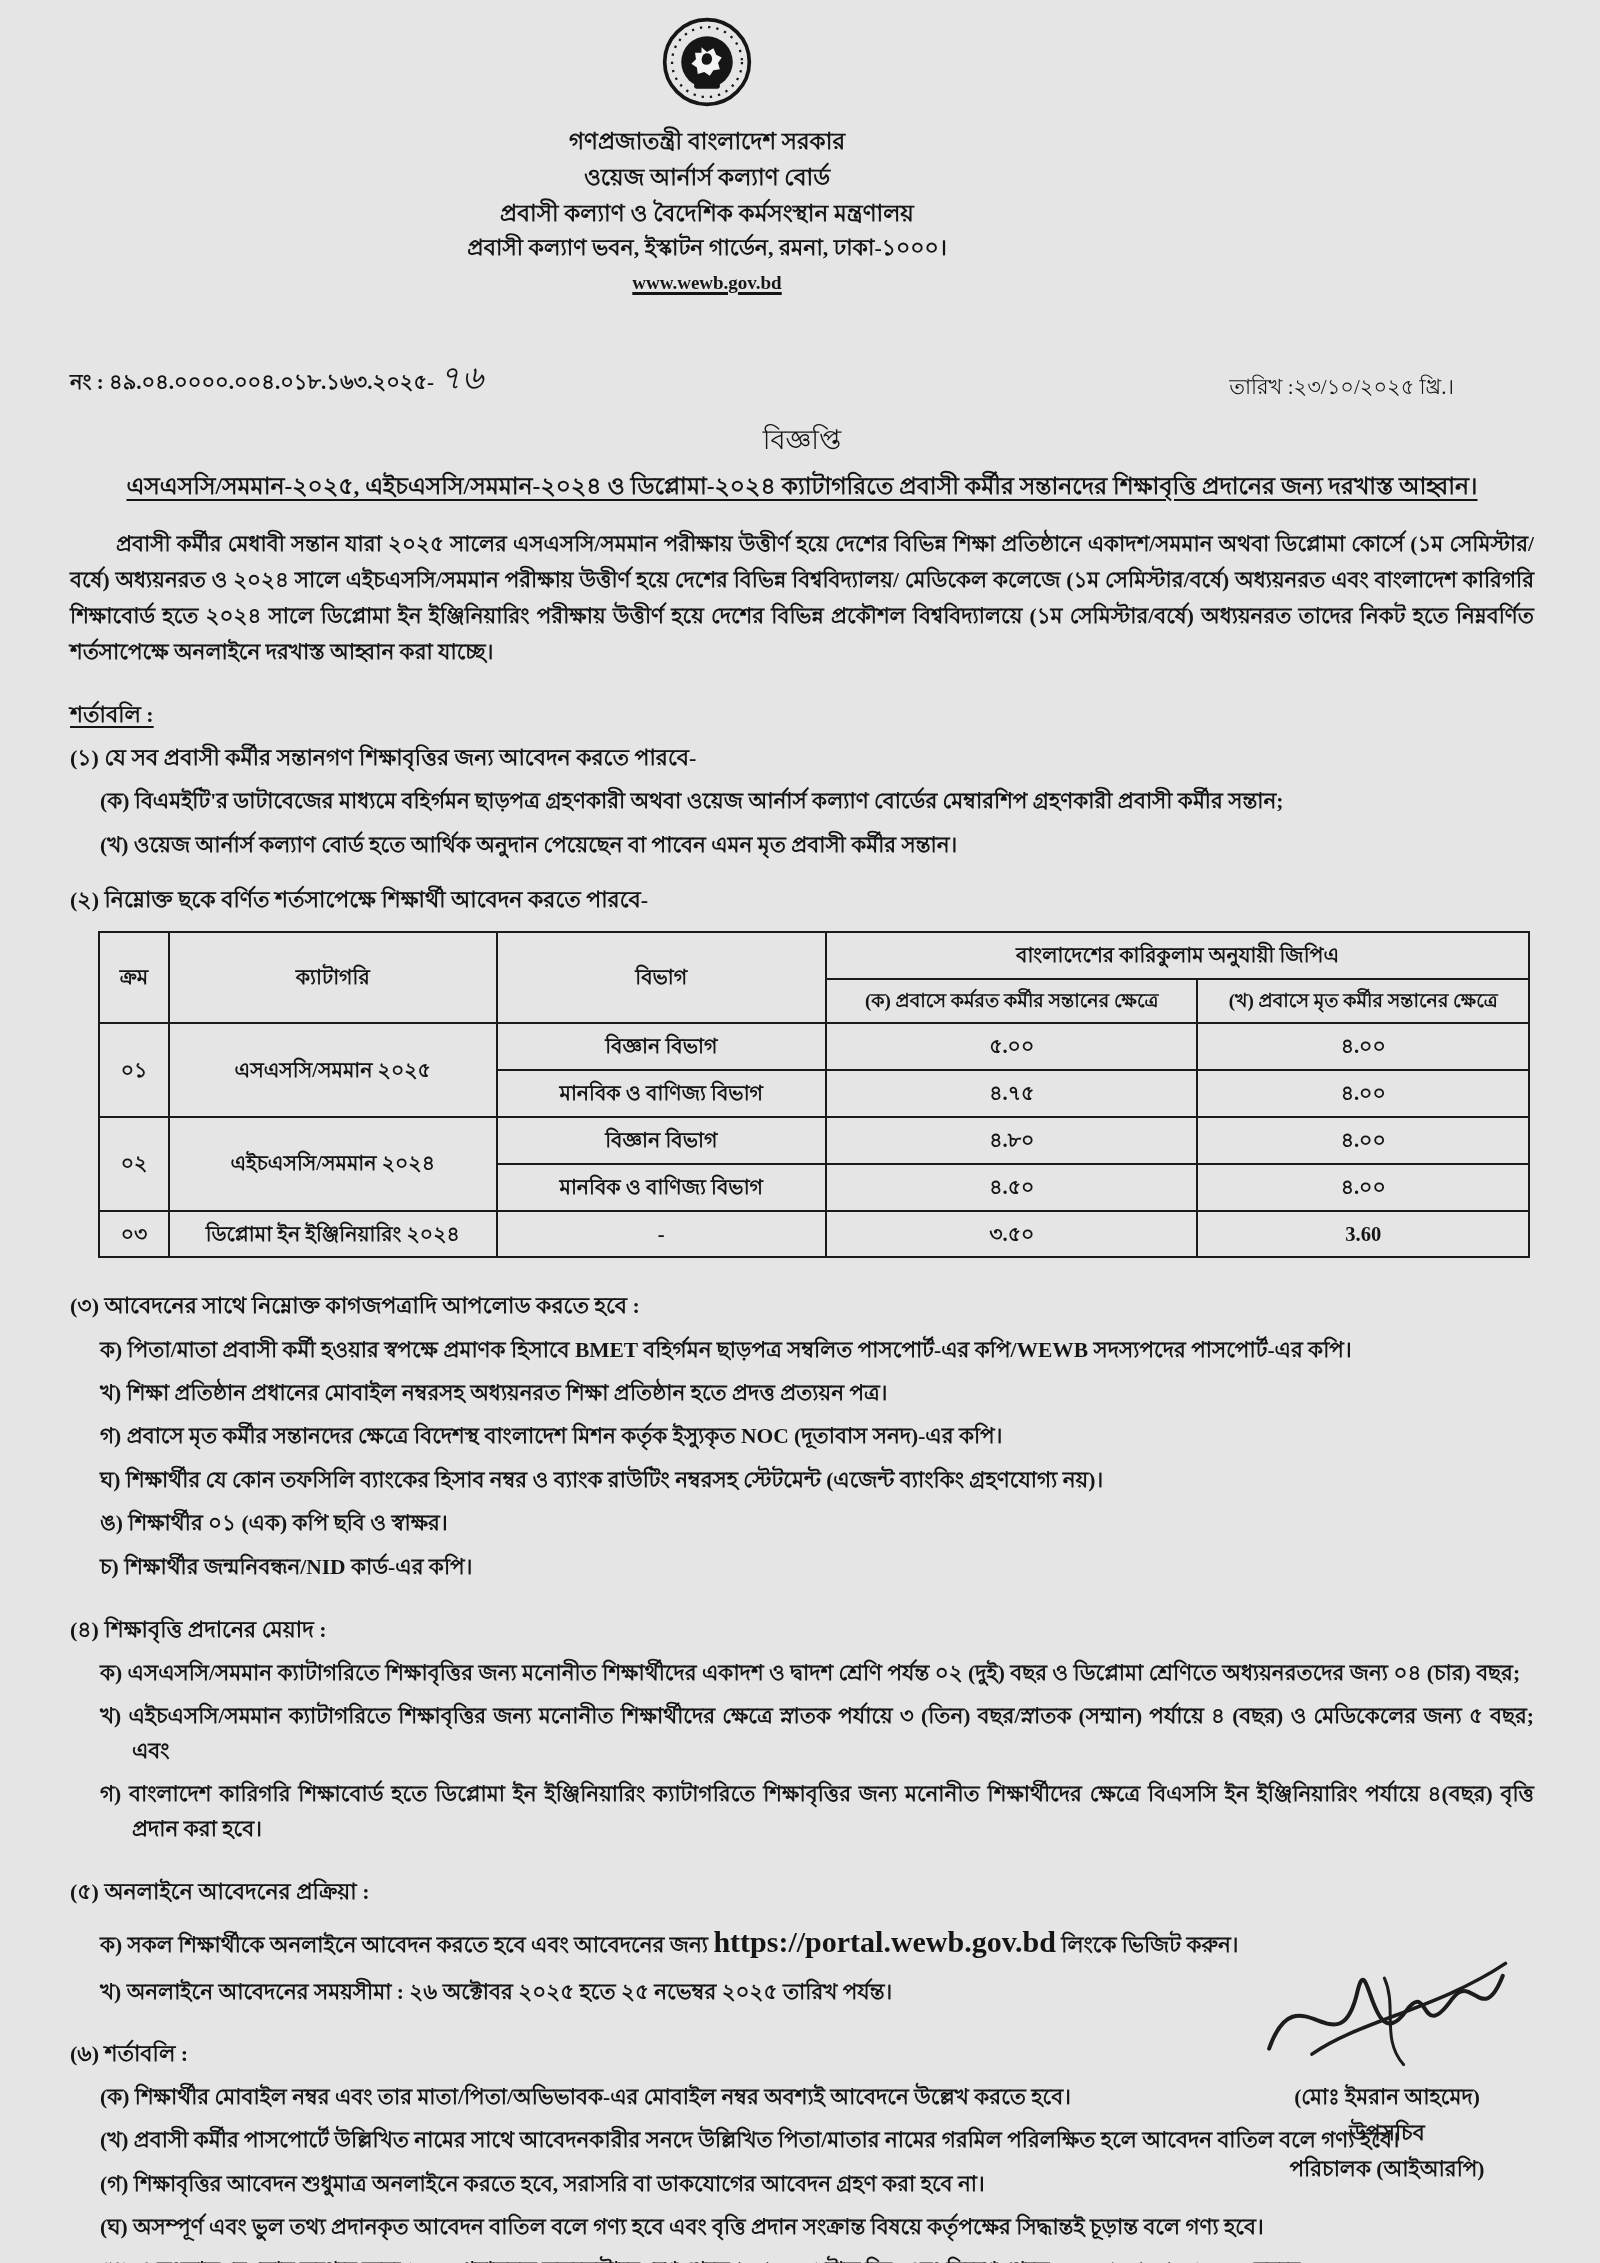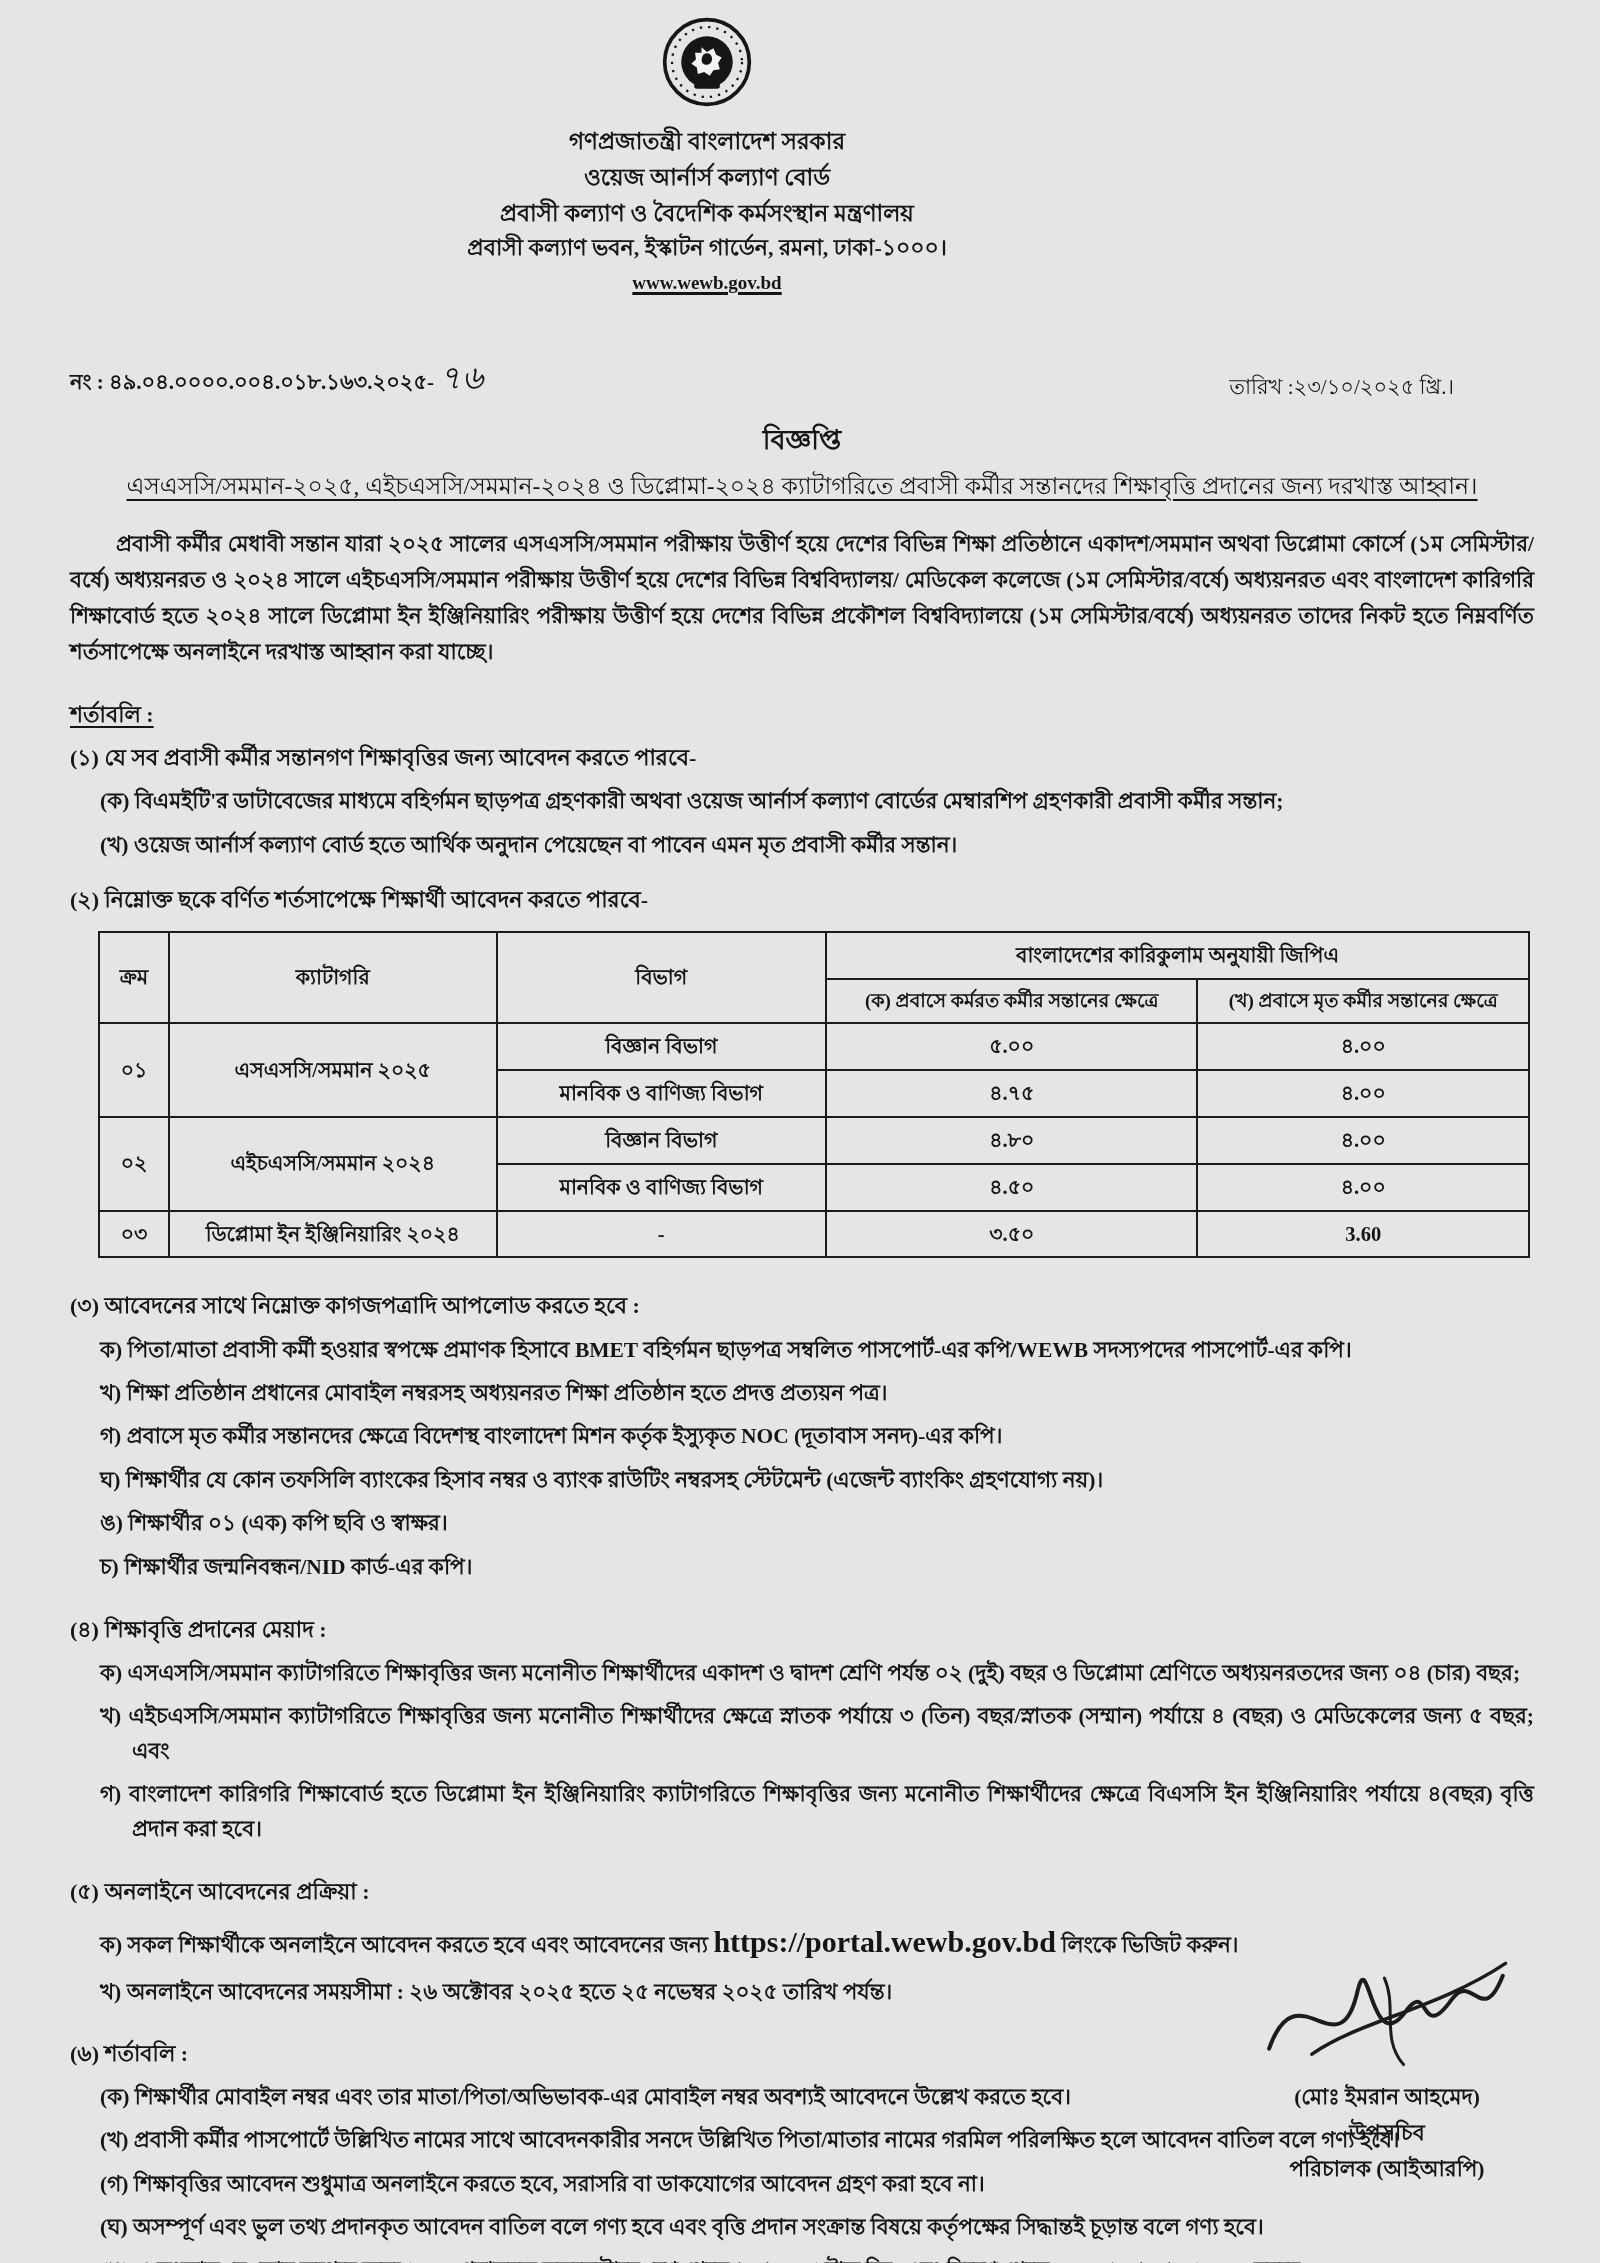--- a/index.html
+++ b/index.html
@@ -41,25 +41,25 @@
     justify-content: space-between;
     align-items: flex-end;
     margin-top: 52px;
     font-weight: 600;
     font-size: 21px;
   }
   .memo-hand { font-size: 33px; font-weight: 400; font-style: italic; letter-spacing: 1px; }
   .meta-date { padding-right: 80px; font-weight: 400; }
 
   
-  .title { text-align: center; font-size: 27px; font-weight: 700; margin-top: 18px; line-height: 1.3; }
+  .title { text-align: center; font-size: 27px; font-weight: 400; margin-top: 18px; line-height: 1.3; }
   .subtitle {
     text-align: center;
     font-size: 23.5px;
-    font-weight: 400;
+    font-weight: 700;
     margin-top: 10px;
     text-decoration: underline;
     text-decoration-thickness: 2px;
     text-underline-offset: 5px;
   }
 
   
   .intro {
     margin-top: 22px;
     text-align: justify;

